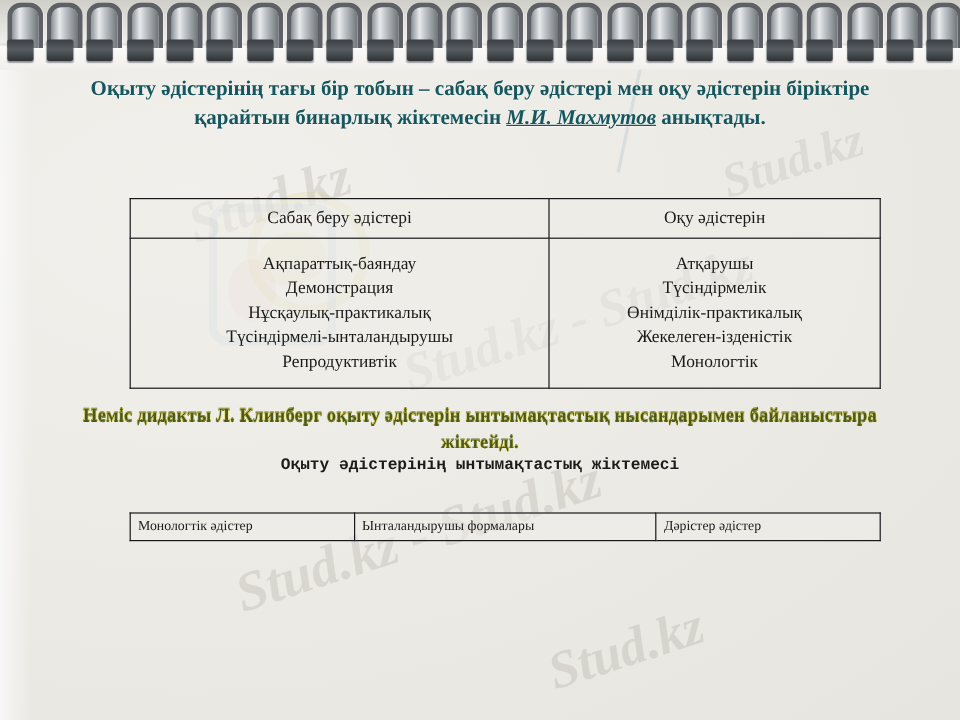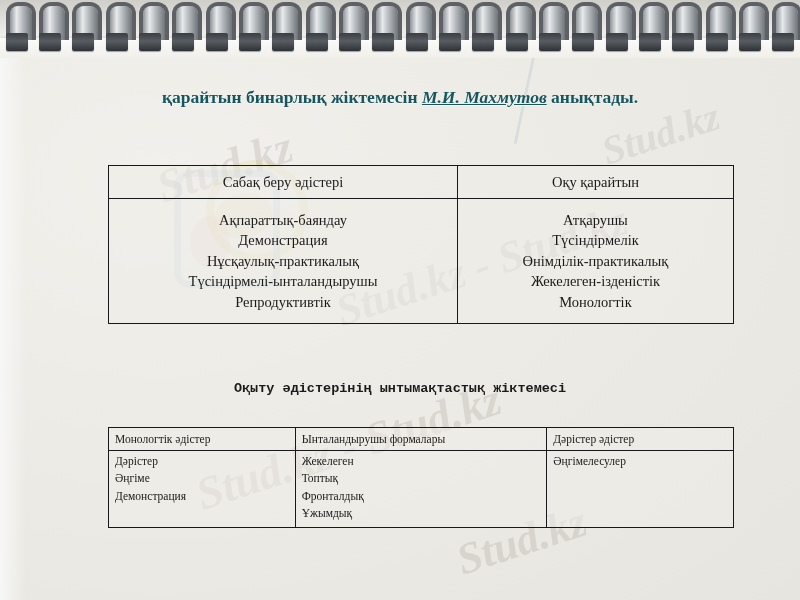--- a/index.html
+++ b/index.html
@@ -287,30 +287,30 @@
         <div class="ring-u" style="left: 706px;"></div>
         <div class="ring-clamp" style="left: 706px;"></div>
         <div class="ring-u" style="left: 739px;"></div>
         <div class="ring-clamp" style="left: 739px;"></div>
         <div class="ring-u" style="left: 772px;"></div>
         <div class="ring-clamp" style="left: 772px;"></div>
       </div>
   </div>
 
   <div class="headline">
-    <br>
+    <span>Оқыту әдістерінің тағы бір тобын – сабақ беру әдістері мен оқу әдістерін біріктіре</span><br>
     <span>қарайтын бинарлық жіктемесін </span><span class="name">М.И. Махмутов</span><span> анықтады.</span>
   </div>
 
 
   <table id="table-binary">
     <tbody>
       <tr>
         <td class="hdr">Сабақ беру әдістері</td>
-        <td class="hdr">Оқу қарайтын</td>
+        <td class="hdr">Оқу әдістерін</td>
       </tr>
       <tr>
         <td class="body">
           <div class="stack">
               <div>Ақпараттық-баяндау</div>
               <div>Демонстрация</div>
               <div>Нұсқаулық-практикалық</div>
               <div>Түсіндірмелі-ынталандырушы</div>
               <div>Репродуктивтік</div>
             </div>
@@ -321,53 +321,32 @@
               <div>Түсіндірмелік</div>
               <div>Өнімділік-практикалық</div>
               <div>Жекелеген-ізденістік</div>
               <div>Монологтік</div>
             </div>
         </td>
       </tr>
     </tbody>
   </table>
 
+  <div class="olive-heading">Неміс дидакты Л. Клинберг оқыту әдістерін ынтымақтастық нысандарымен байланыстыра жіктейді.</div>
 
   <div class="caption" id="cap2">Оқыту әдістерінің ынтымақтастық жіктемесі</div>
 
   <table id="table-coop">
     <colgroup>
         <col class="c1">
         <col class="c2">
         <col class="c3">
       </colgroup>
     <tbody>
       <tr>
         <td class="hdr">Монологтік әдістер</td>
         <td class="hdr">Ынталандырушы формалары</td>
         <td class="hdr">Дәрістер әдістер</td>
       </tr>
-      <tr>
-        <td class="body">
-          <div class="stack">
-              <div>Дәрістер</div>
-              <div>Әңгіме</div>
-              <div>Демонстрация</div>
-            </div>
-        </td>
-        <td class="body">
-          <div class="stack">
-              <div>Жекелеген</div>
-              <div>Топтық</div>
-              <div>Фронталдық</div>
-              <div>Ұжымдық</div>
-            </div>
-        </td>
-        <td class="body">
-          <div class="stack">
-              <div>Әңгімелесулер</div>
-            </div>
-        </td>
-      </tr>
     </tbody>
   </table>
 
 </div>
 
 </body></html>

